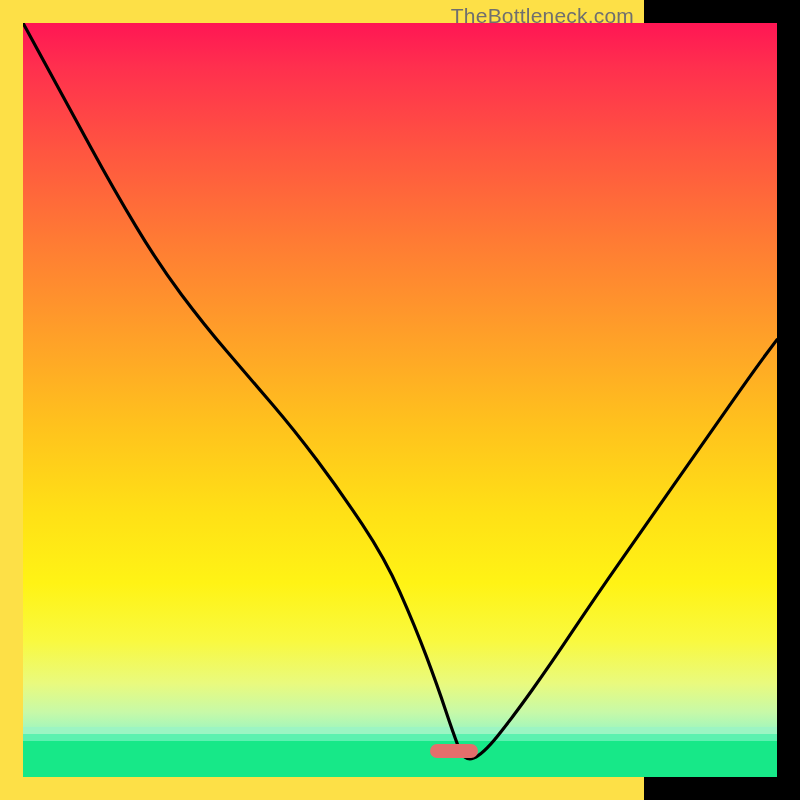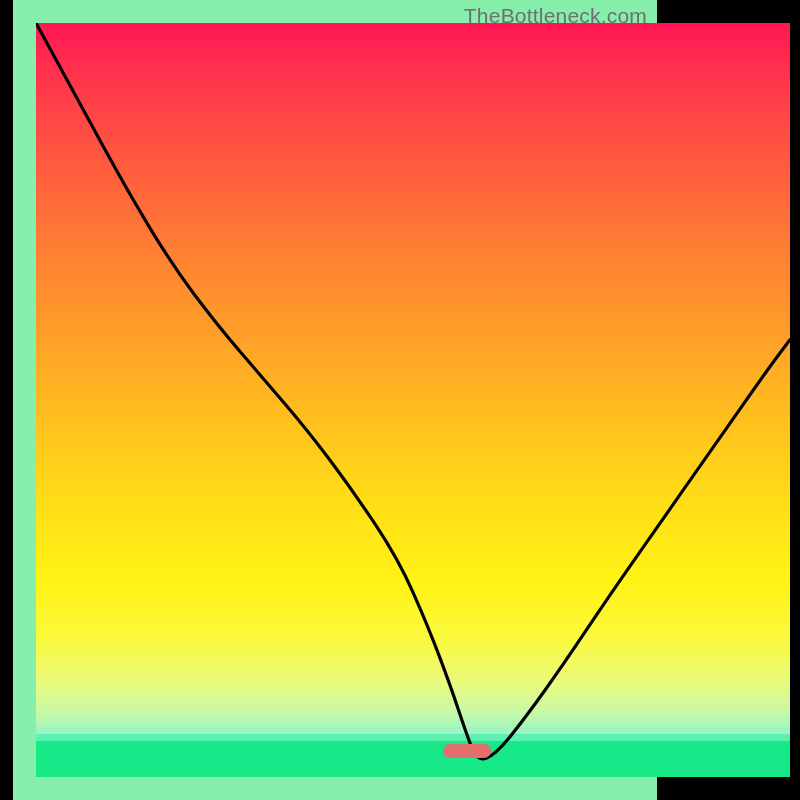--- a/index.html
+++ b/index.html
@@ -8,22 +8,21 @@
     width: 800px;
     height: 800px;
     overflow: hidden;
     background: #000;
     font-family: Arial, Helvetica, sans-serif;
   }
   .frame {
     position: relative;
     width: 644px;
     height: 800px;
-    background: #86efac;
-    margin-left: 13px;
+    background: #fde047;
   }
   .watermark {
     position: absolute;
     top: 4px;
     right: 10px;
     color: #6f6f6f;
     font-size: 21px;
     font-weight: 400;
     letter-spacing: 0.2px;
     z-index: 30;

